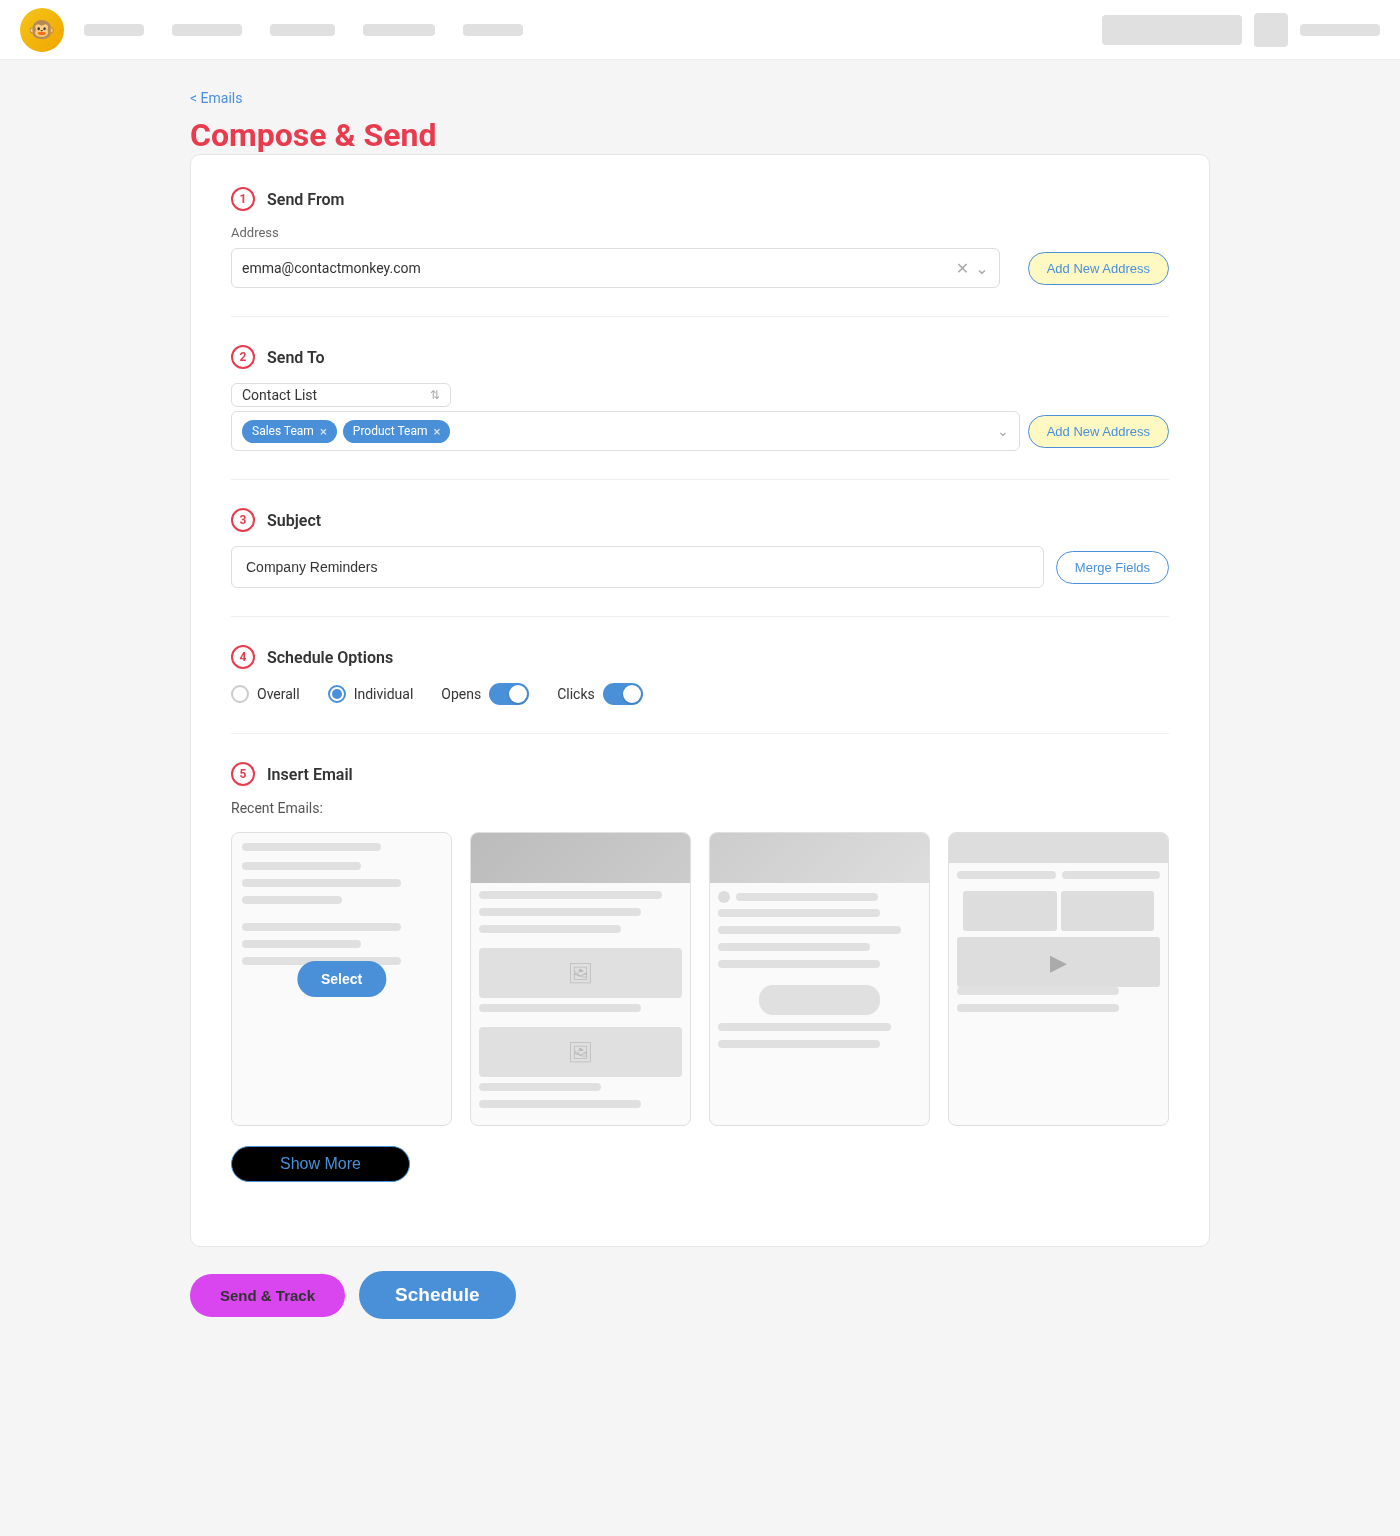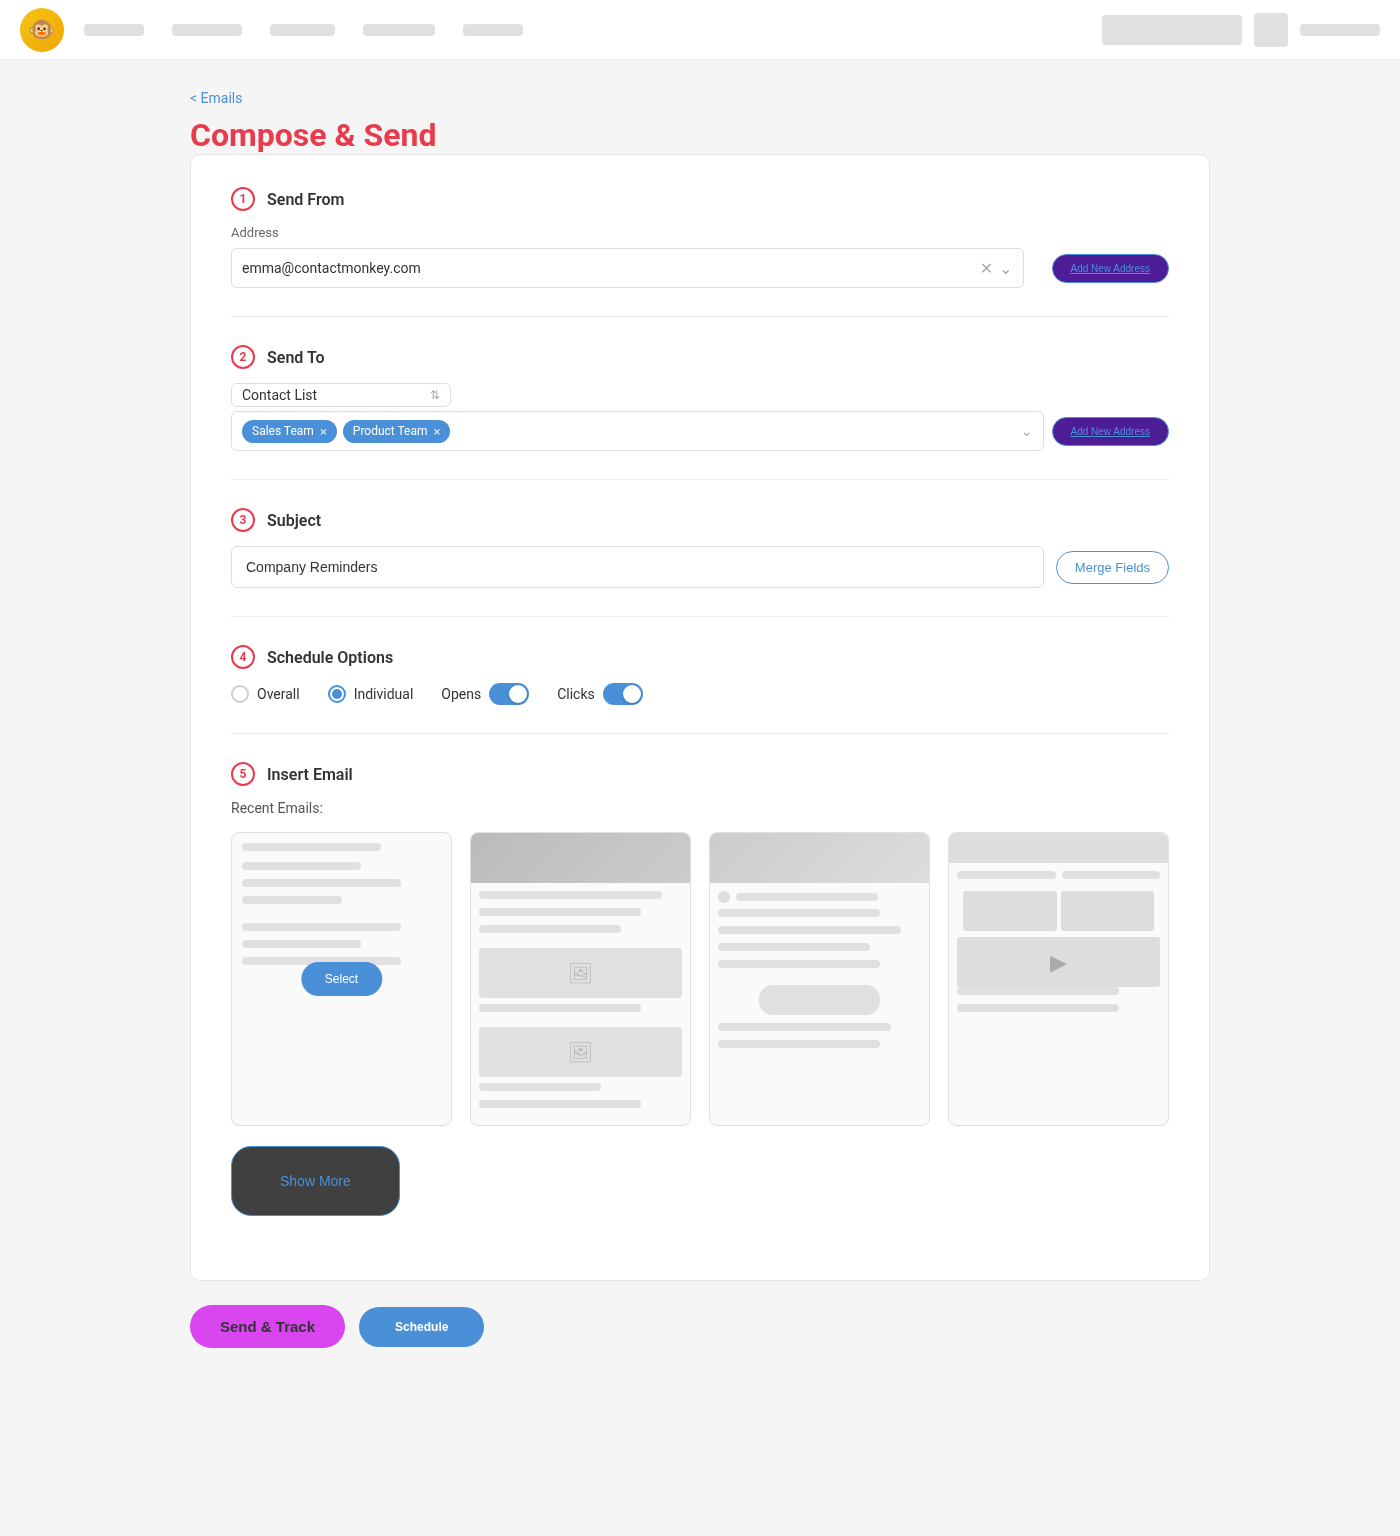--- a/index.html
+++ b/index.html
@@ -69,24 +69,23 @@
 
     
     .address-row { display: flex; align-items: center; gap: 28px; }
     .address-input-wrap {
       flex: 1; border: 1px solid #ddd; border-radius: 6px;
       display: flex; align-items: center; padding: 0 10px; height: 40px;
     }
     .address-input-text { flex: 1; font-size: 14px; color: #333; }
     .input-controls { display: flex; gap: 6px; align-items: center; color: #aaa; font-size: 16px; }
     .btn-outline {
-      border: 1.5px solid #4a90d9; color: #4a90d9; background: #4c1d95;
-      border-radius: 20px; padding: 8px 18px; font-size: 10px; cursor: pointer;
+      border: 1.5px solid #4a90d9; color: #4a90d9; background: #fef9c3;
+      border-radius: 20px; padding: 8px 18px; font-size: 13px; cursor: pointer;
       white-space: nowrap;
-      text-decoration: underline;
     }
 
     
     .select-wrap {
       border: 1px solid #ddd; border-radius: 6px; padding: 0 10px;
       height: 24px; display: flex; align-items: center; width: 220px;
     }
     .select-text { flex: 1; font-size: 14px; color: #333; }
     .select-arrows { font-size: 12px; color: #aaa; }
 
@@ -155,39 +154,39 @@
     .thumb-line.med { width: 80%; }
     .thumb-img-placeholder {
       height: 50px; background: #e0e0e0; border-radius: 4px; margin: 6px 0;
       display: flex; align-items: center; justify-content: center; color: #bbb; font-size: 20px;
     }
     .select-overlay {
       position: absolute; top: 50%; left: 50%; transform: translate(-50%, -50%);
     }
     .btn-select {
       background: #4a90d9; color: #fff; border: none; border-radius: 20px;
-      padding: 10px 24px; font-size: 12px; font-weight: 400; cursor: pointer;
+      padding: 10px 24px; font-size: 14px; font-weight: 700; cursor: pointer;
     }
 
     
     .show-more-wrap { margin-bottom: 28px; }
     .btn-show-more {
-      border: 1.5px solid #4a90d9; color: #4a90d9; background: #404040;
-      border-radius: 20px; padding: 26px 48px; font-size: 14px; cursor: pointer;
+      border: 1.5px solid #4a90d9; color: #4a90d9; background: #000000;
+      border-radius: 20px; padding: 8px 48px; font-size: 16px; cursor: pointer;
     }
 
     
     .bottom-actions { display: flex; gap: 14px; align-items: center; margin-top: 8px; }
     .btn-send-track {
       background: #d946ef; color: #333; font-weight: 700; border: none;
       border-radius: 24px; padding: 13px 30px; font-size: 15px; cursor: pointer;
     }
     .btn-schedule {
       background: #4a90d9; color: #fff; font-weight: 600; border: none;
-      border-radius: 24px; padding: 13px 36px; font-size: 12px; cursor: pointer;
+      border-radius: 24px; padding: 13px 36px; font-size: 19px; cursor: pointer;
     }
 
     
     .skel { background: #e0e0e0; border-radius: 4px; display: inline-block; }
     .thumb-grid { display: grid; grid-template-columns: 1fr 1fr; gap: 4px; padding: 6px; }
     .thumb-grid-img { height: 40px; background: #ddd; border-radius: 3px; }
     .thumb-video { height: 50px; background: #ddd; border-radius: 3px; display: flex; align-items: center; justify-content: center; color: #aaa; font-size: 22px; }
   </style>
 </head>
 <body>

